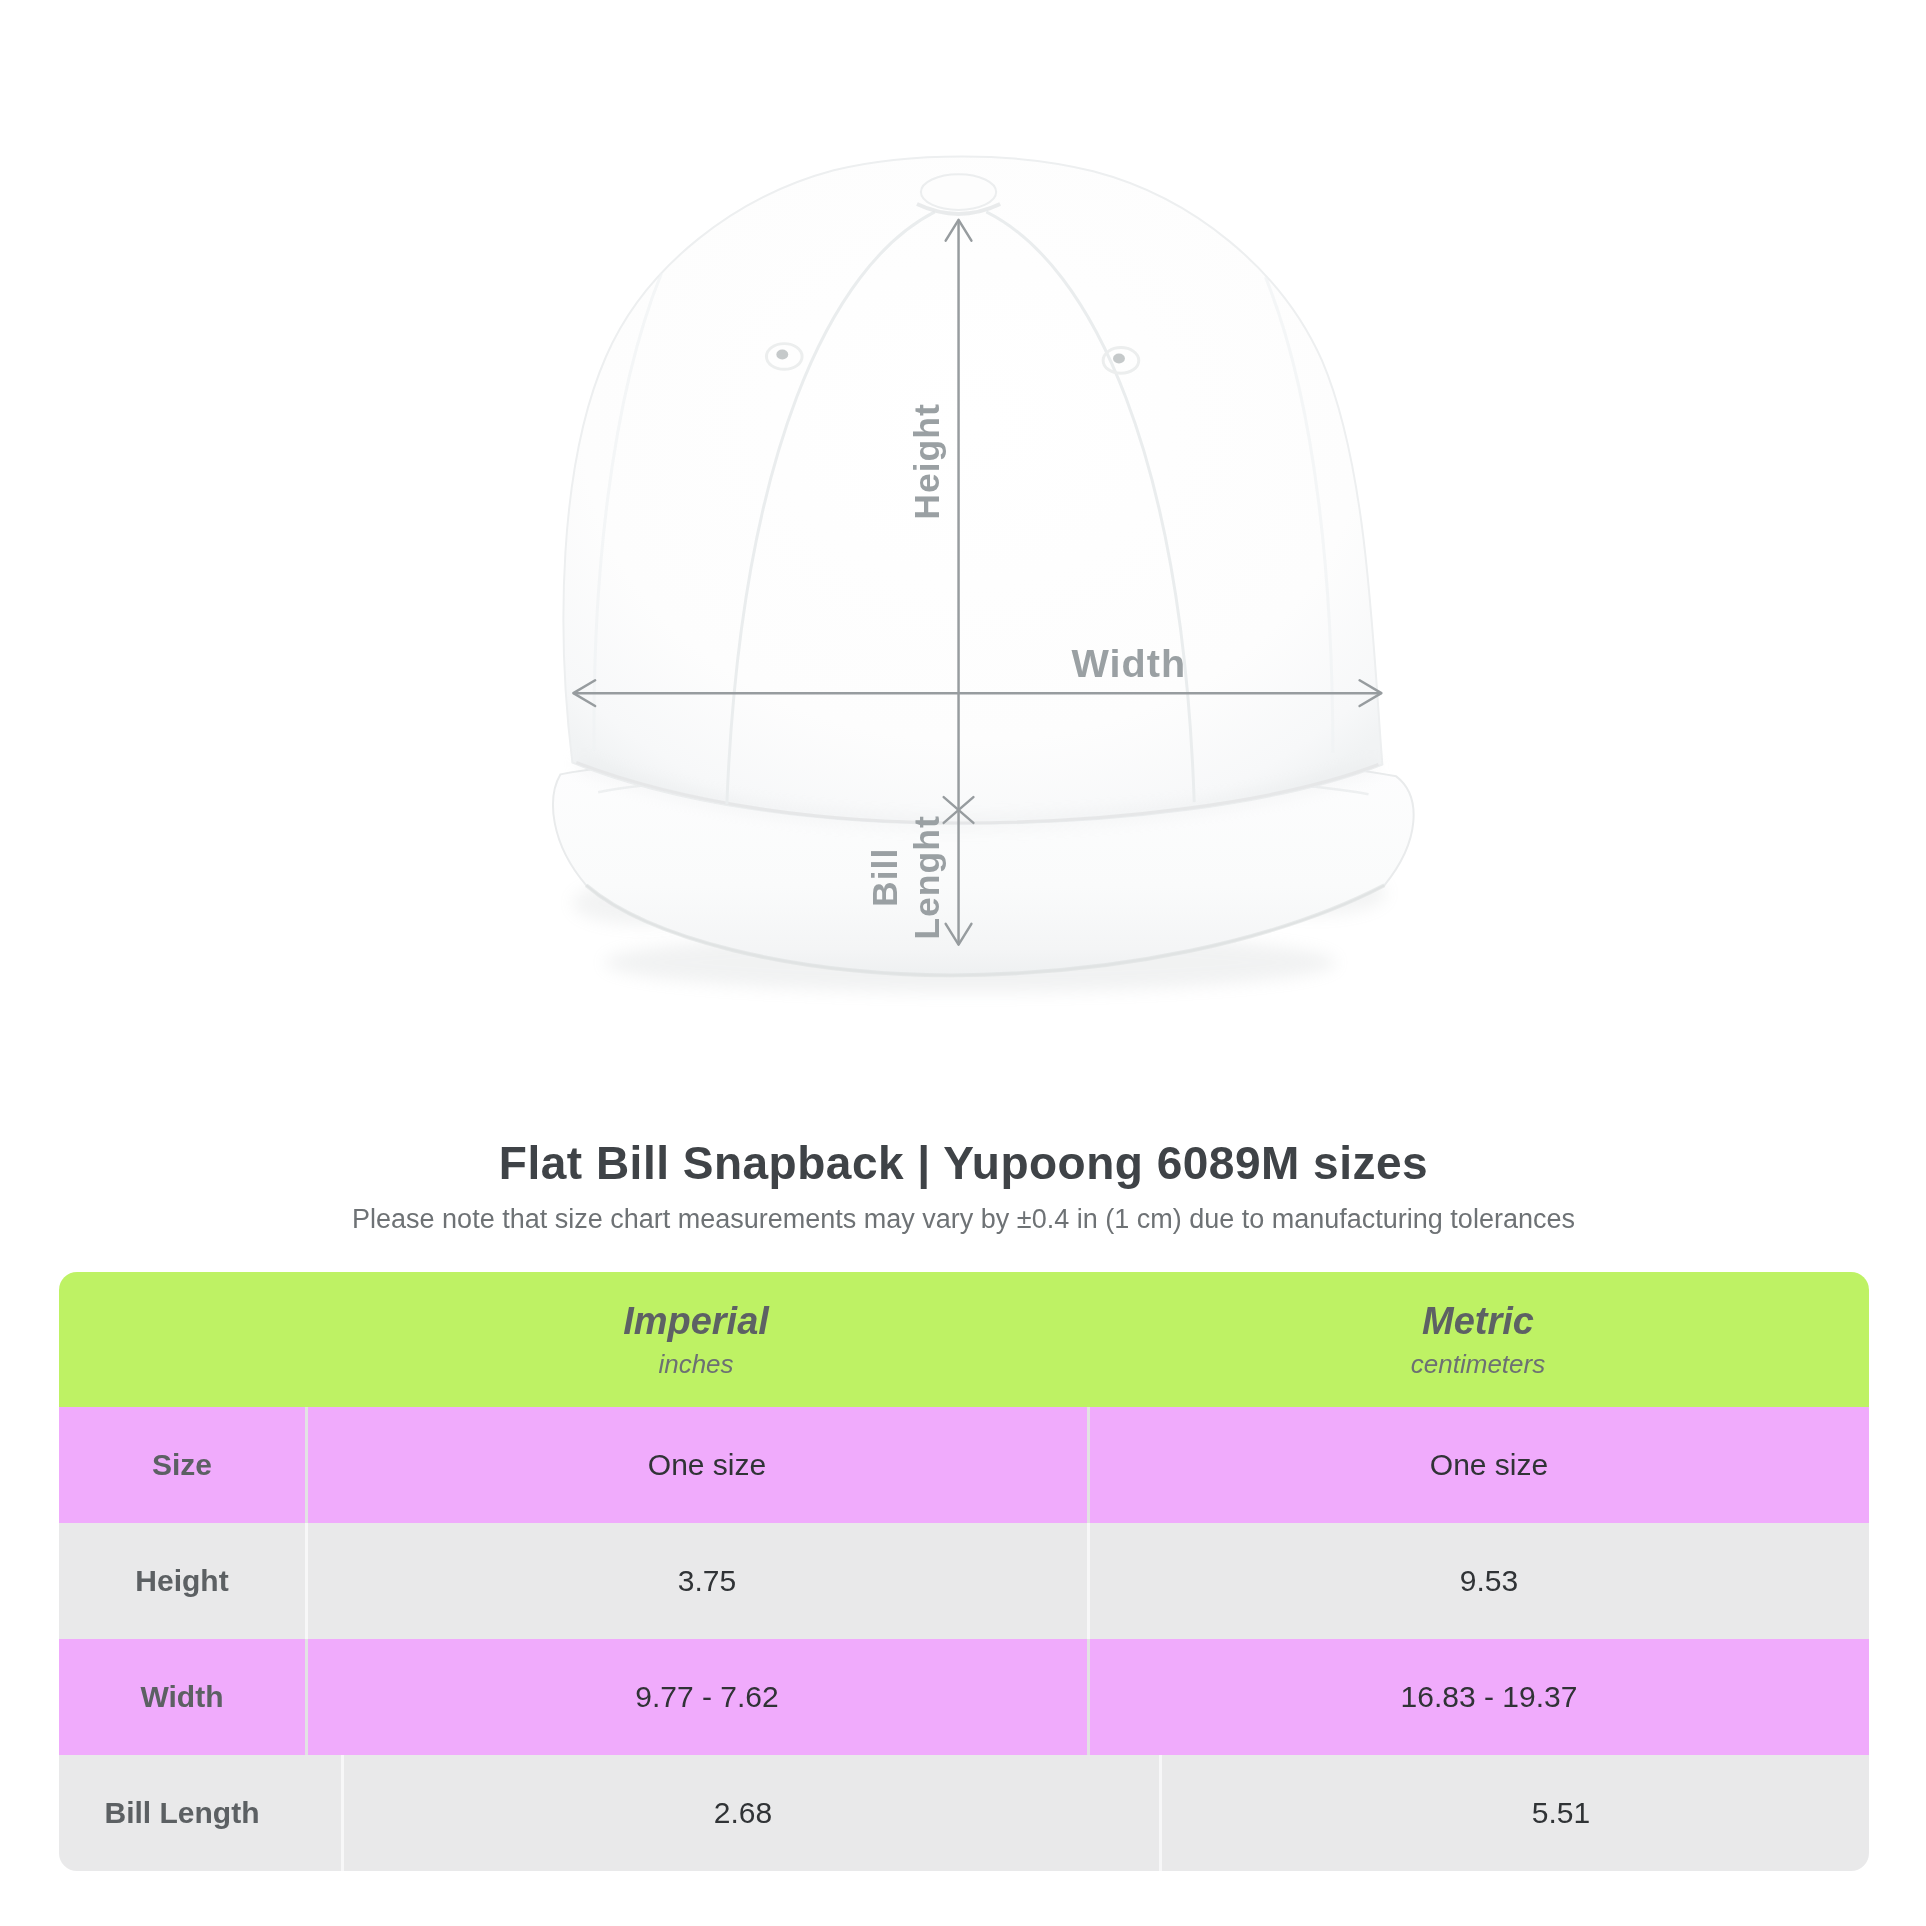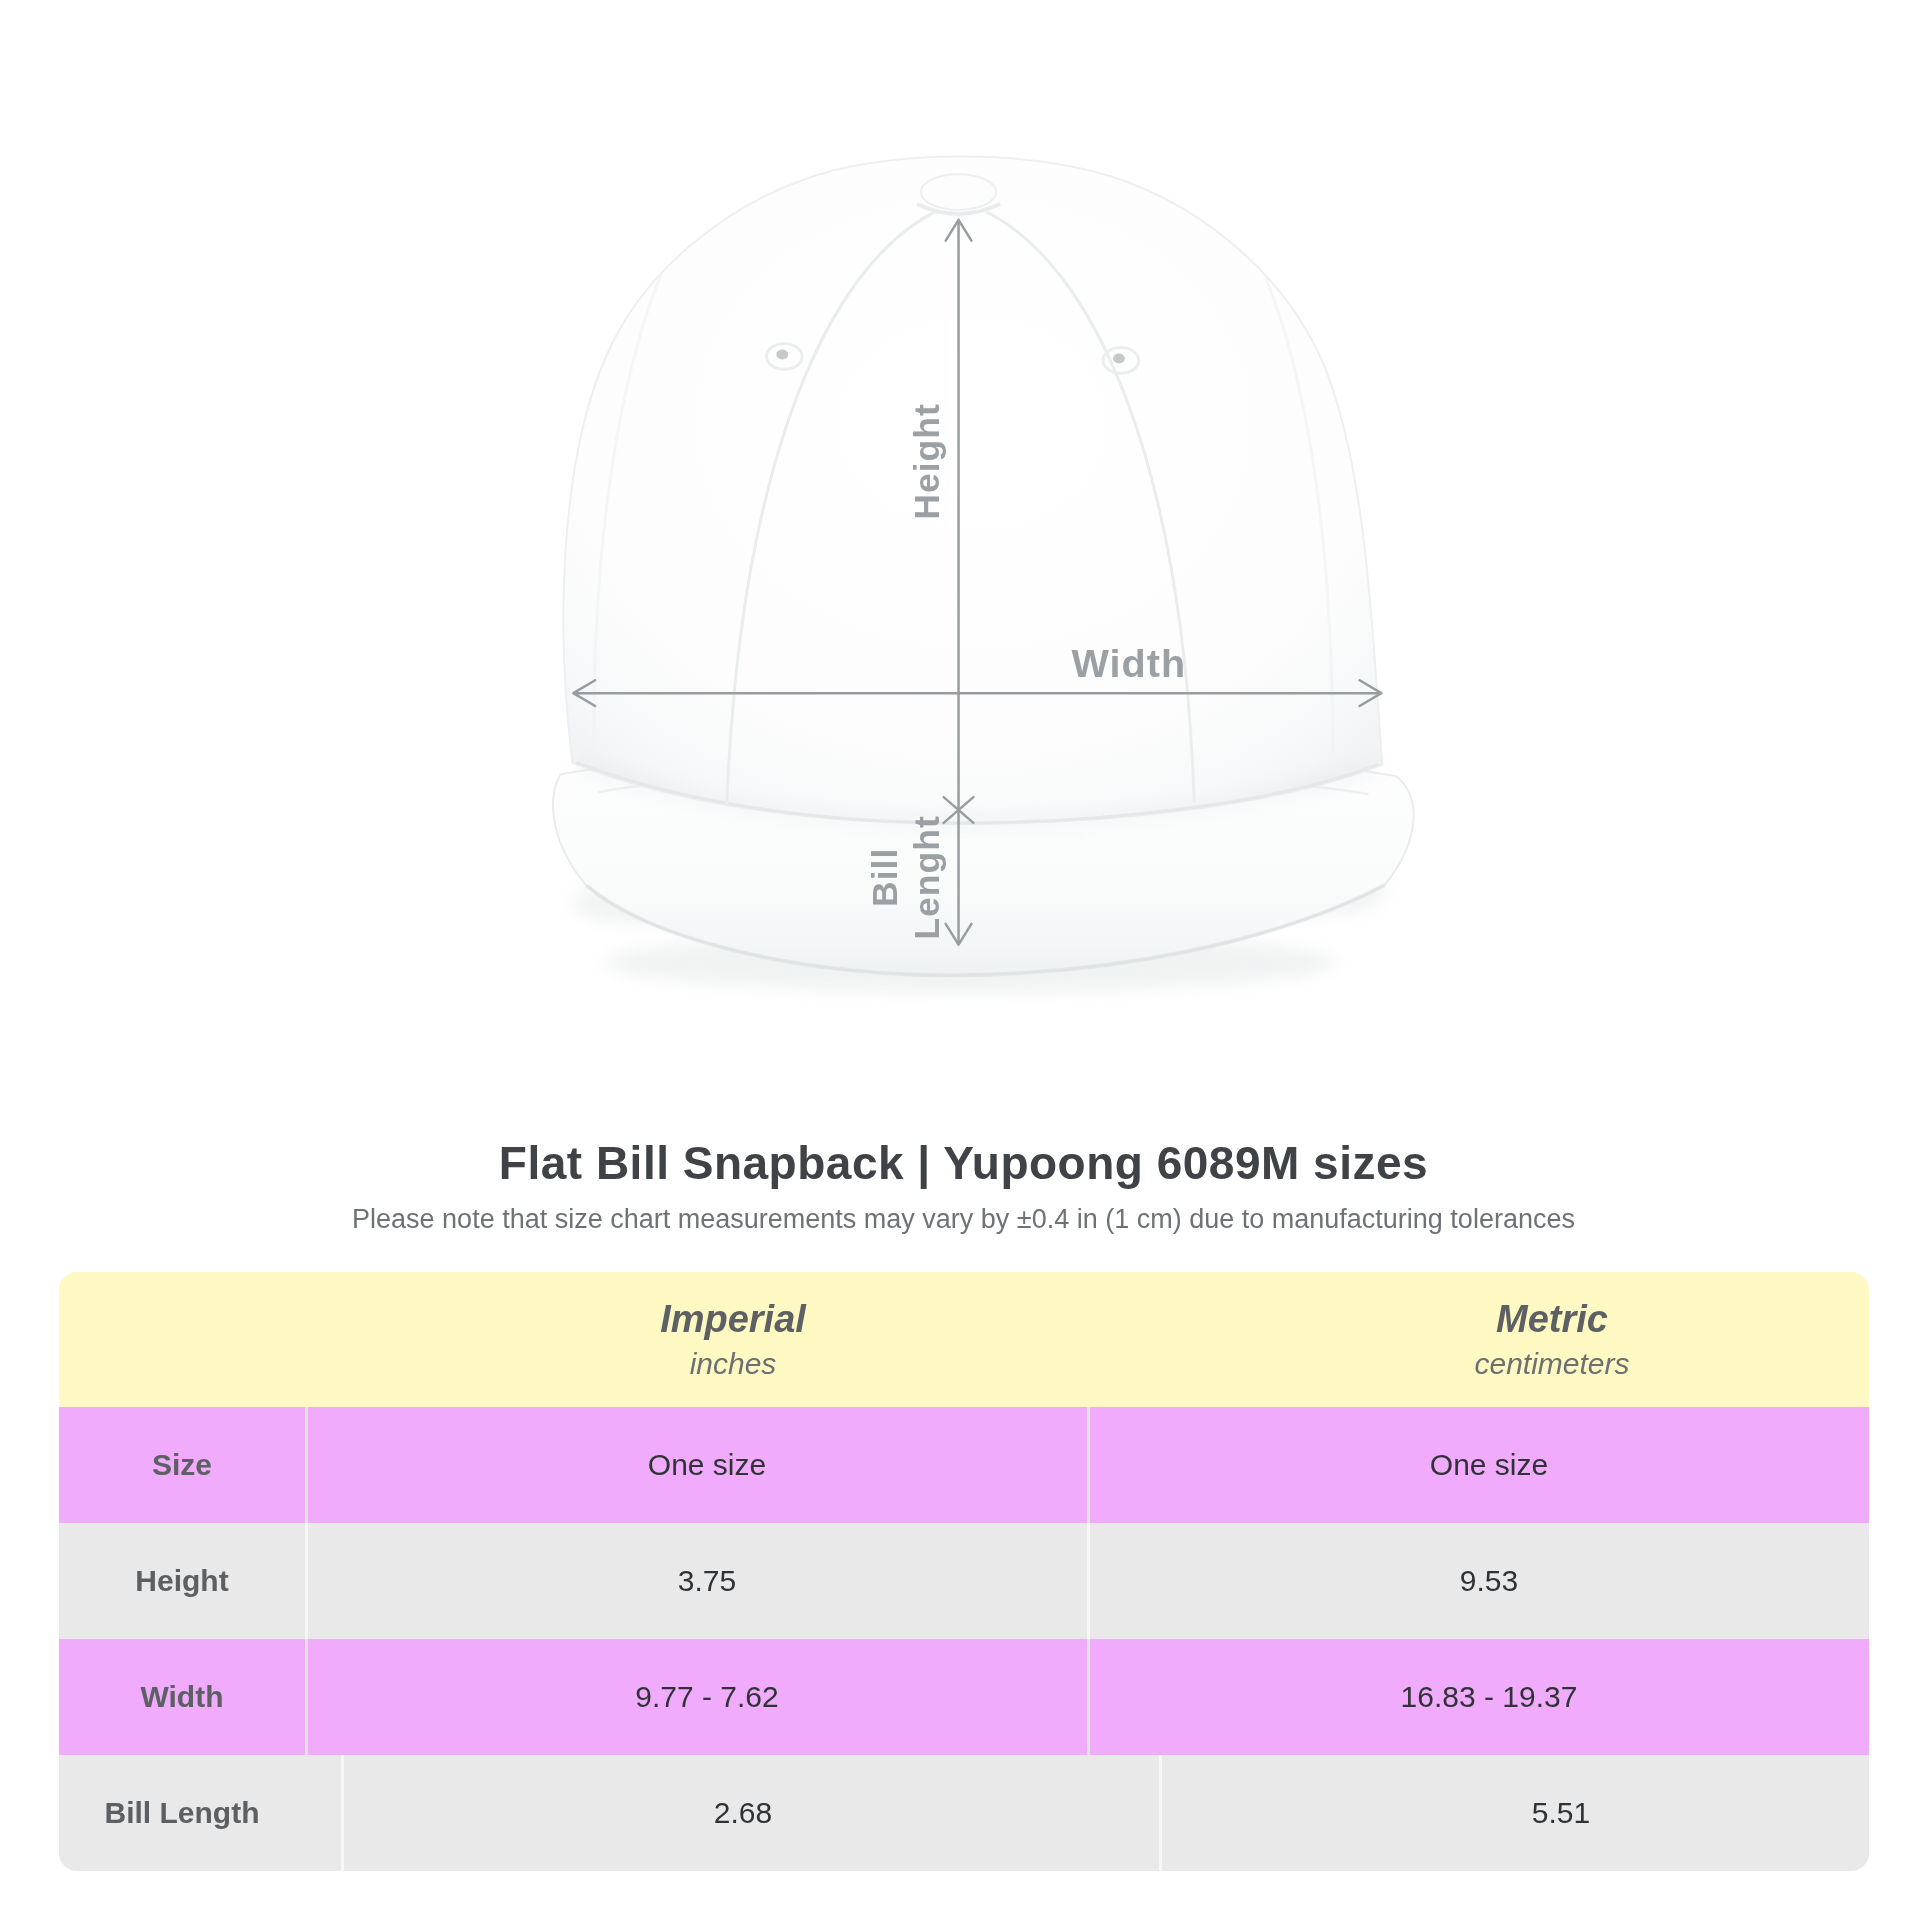--- a/index.html
+++ b/index.html
@@ -37,30 +37,29 @@
     font-size:27px; color:#6e7275;
   }
 
   
   .size-table {
     position:absolute; left:59px; top:1272px; width:1810px;
   }
   .t-header {
     display:grid; grid-template-columns:246px 782px 782px;
     height:135px;
-    background:#fef9c3;
+    background:#bef264;
     border-radius:18px 18px 0 0;
-    gap:37px;
   }
   .t-header .h-cell {
     display:flex; flex-direction:column; align-items:center; justify-content:center;
     gap:6px;
   }
   .h-title { font-size:38px; font-weight:bold; font-style:italic; color:#5d6164; }
-  .h-unit  { font-size:30px; font-style:italic; color:#6c7073;text-align:center; }
+  .h-unit  { font-size:26px; font-style:italic; color:#6c7073;text-align:center; }
 
   .t-row {
     display:grid; grid-template-columns:246px 782px 782px;
     height:116px;
     --divider:#e2e2e3;
     background:#f0abfc;
   }
   .t-row.alt { background:#e9e9ea; --divider:#f7f7f8; }
   .t-row:last-child { border-radius:0 0 18px 18px; overflow:hidden;gap:36px; }
   .t-row .cell {

